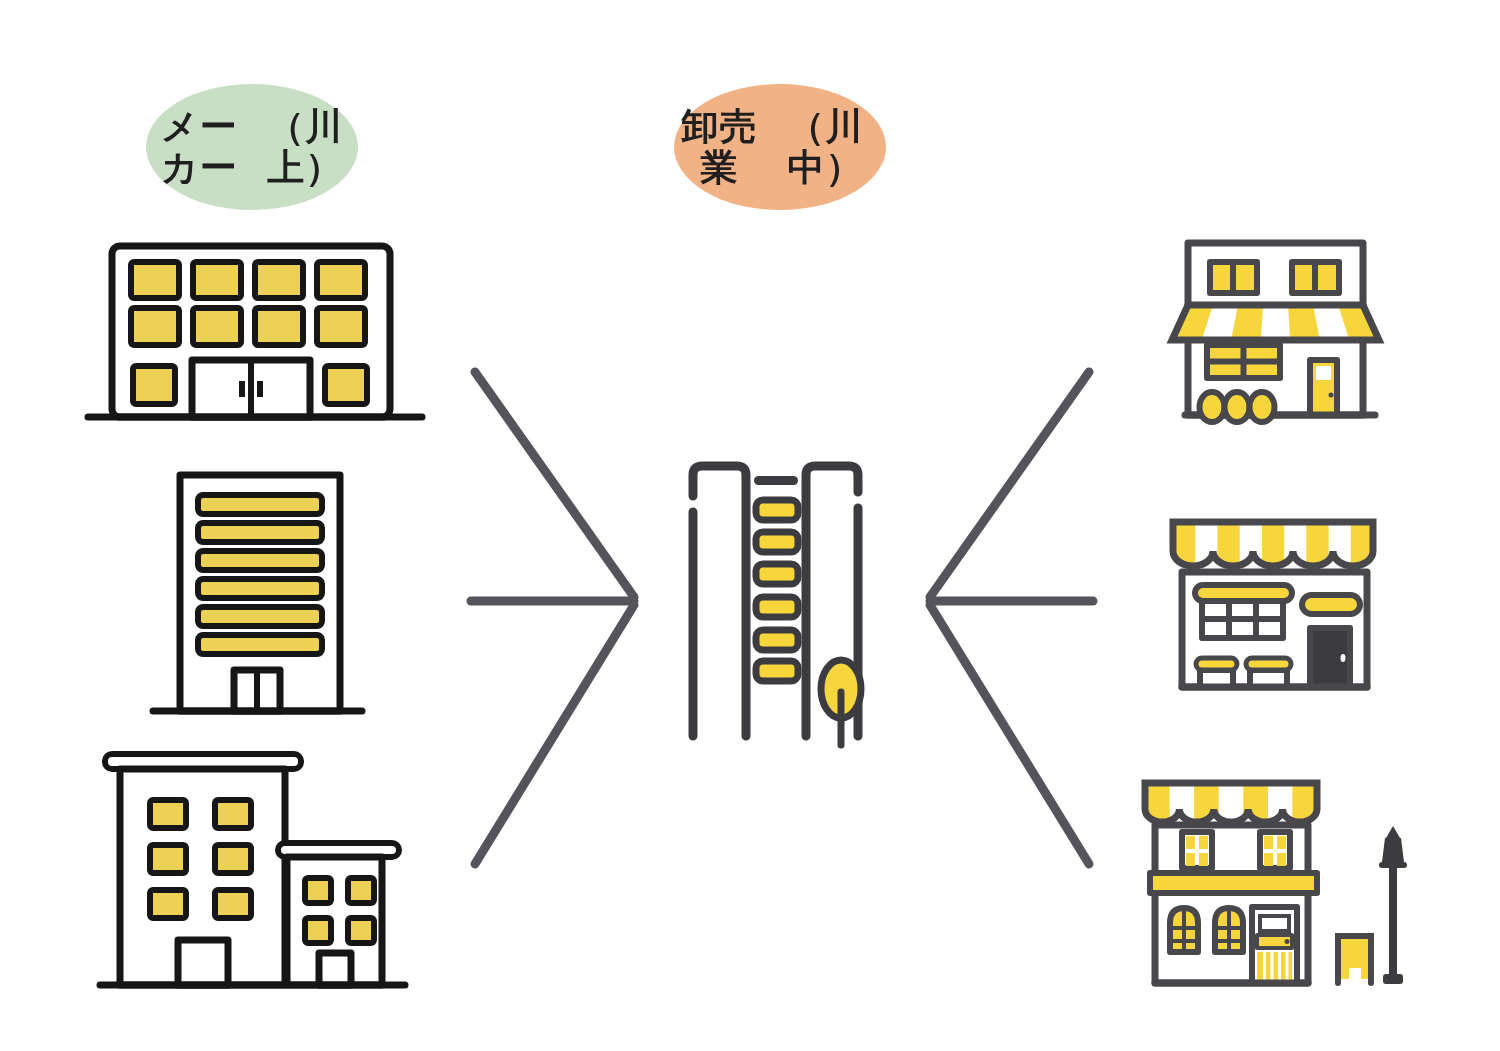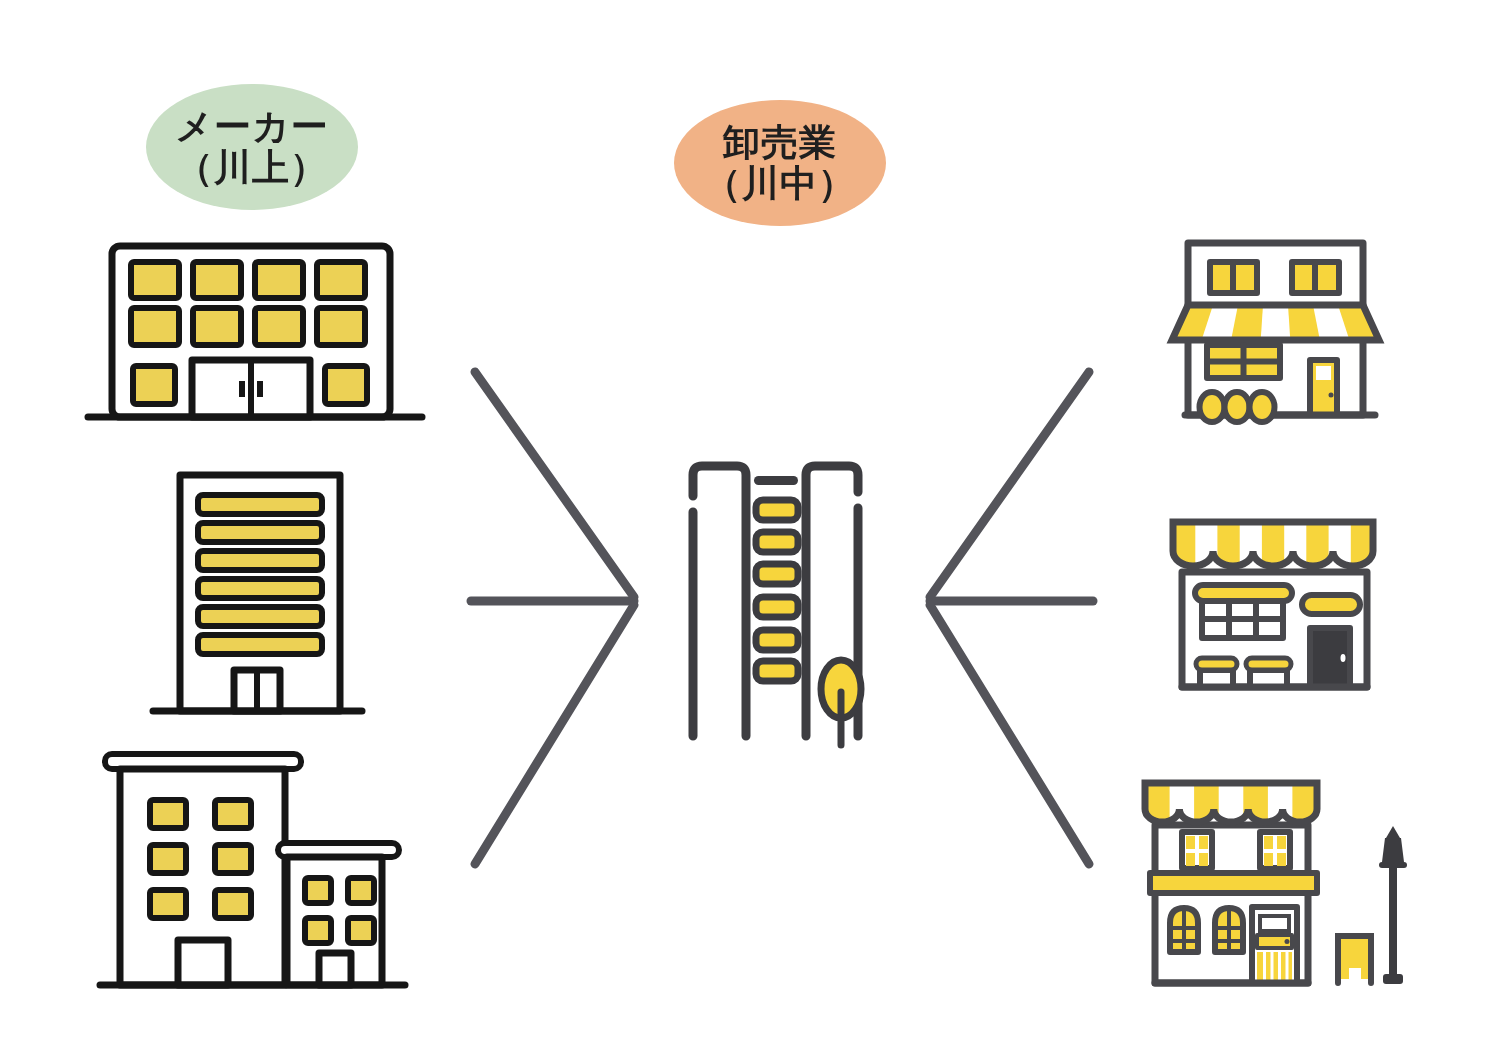--- a/index.html
+++ b/index.html
@@ -2,26 +2,26 @@
 <html style="--background: #ffffff; --label-text: #1f1f1f; --maker-oval: #c9dfc5; --wholesale-oval: #f1b286; --retail-oval: #f4bcc5; --building-yellow: #ecd155; --shop-yellow: #f7d53c; --outline-black: #161616; --outline-gray: #48484c; --charcoal: #3c3c40; --arrow-gray: #54545a;"><head>
 <meta charset="utf-8">
 <style>
   html,body{margin:0;padding:0;background:#fff;}
   .stage{
     position:relative;width:1500px;height:1051px;background:var(--background,#fff);
     overflow:hidden;font-family:"Liberation Sans","DejaVu Sans",sans-serif;
   }
   .oval{
     position:absolute;width:212px;height:126px;border-radius:50%;
-    display:flex;flex-direction:column;align-items:center;justify-content:center;
+    display:flex;align-items:center;justify-content:center;
     font-weight:bold;font-size:37px;line-height:1.12;letter-spacing:1px;
     color:var(--label-text,#1f1f1f);text-align:center;
   }
   .oval-maker{left:146px;top:84px;background:var(--maker-oval,#c9dfc5);}
-  .oval-wholesale{left:674px;top:100px;background:var(--wholesale-oval,#f1b286);}
+  .oval-wholesale{left:674px;top:84px;background:var(--wholesale-oval,#f1b286);}
   .oval-retail{left:1152px;top:84px;background:var(--retail-oval,#f4bcc5);}
   svg.layer{position:absolute;left:0;top:0;}
   svg.icon{position:absolute;overflow:visible;}
   
   .sb{stroke:var(--outline-black,#161616);stroke-width:7;fill:#fff;stroke-linejoin:round;}
   .wb{stroke:var(--outline-black,#161616);stroke-width:6;fill:var(--building-yellow,#ecd155);stroke-linejoin:round;}
   .lnb{stroke:var(--outline-black,#161616);stroke-width:7;fill:none;stroke-linecap:round;}
   .lnb6{stroke:var(--outline-black,#161616);stroke-width:6;fill:none;stroke-linecap:round;}
   .fkb{fill:var(--outline-black,#161616);}
   .sg{stroke:var(--outline-gray,#48484c);stroke-width:7;fill:#fff;stroke-linejoin:round;}

